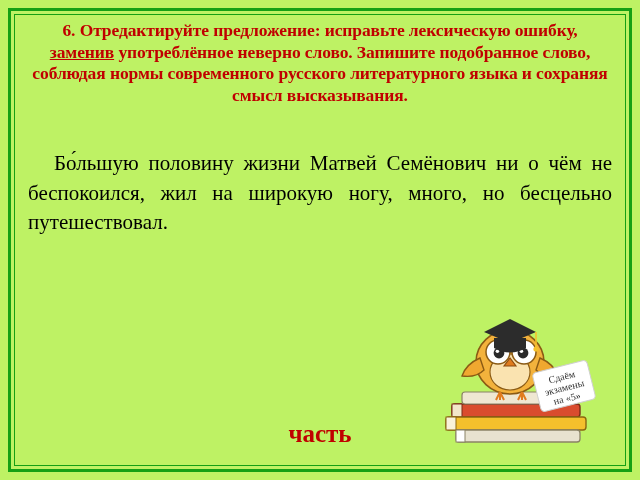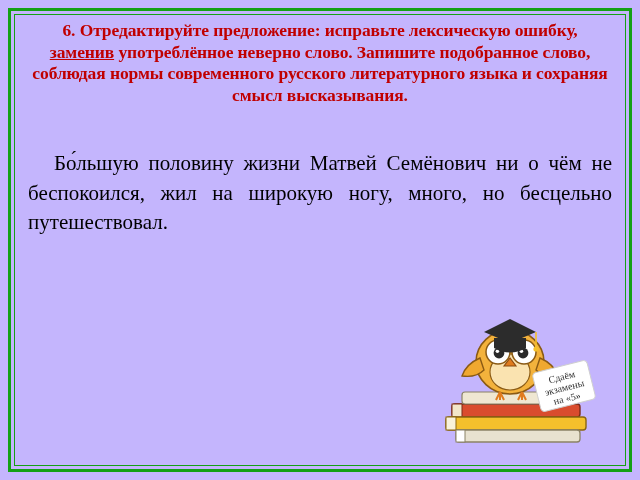--- a/index.html
+++ b/index.html
@@ -11,21 +11,21 @@
     height: 480px;
     background: #ffffff;
     font-family: "Liberation Serif", serif;
     overflow: hidden;
   }
   .slide {
     position: relative;
     width: 640px;
     height: 480px;
     box-sizing: border-box;
-    background: #c4b5fd;
+    background: #bef264;
   }
   .frame-outer {
     position: absolute;
     left: 8px;
     top: 8px;
     right: 8px;
     bottom: 8px;
     border: 3px solid #14a014;
     box-sizing: border-box;
   }
@@ -101,20 +101,21 @@
   <div class="frame-inner"></div>
 
   <div class="content">
 
     <div class="task-title">
       <span>6. Отредактируйте предложение: исправьте лексическую ошибку, </span><span class="underline">заменив</span><span> употреблённое неверно слово. Запишите подобранное слово, соблюдая нормы современного русского литературного языка и сохраняя смысл высказывания.</span>
     </div>
 
     <div class="sentence">Бо́льшую половину жизни Матвей Семёнович ни о чём не беспокоился, жил на широкую ногу, много, но бесцельно путешествовал.</div>
 
+    <div class="answer">часть</div>
 
     <div class="illustration">
       <svg viewBox="0 0 168 150" xmlns="http://www.w3.org/2000/svg">
 
         <g>
           <rect x="16" y="108" width="128" height="13" rx="3" fill="#d94c2e" stroke="#7a2b17" stroke-width="1.4"></rect>
           <rect x="16" y="108" width="10" height="13" fill="#f2e6c9" stroke="#7a2b17" stroke-width="1"></rect>
           <rect x="10" y="121" width="140" height="13" rx="3" fill="#f4c02c" stroke="#8a6610" stroke-width="1.4"></rect>
           <rect x="10" y="121" width="10" height="13" fill="#f9f2da" stroke="#8a6610" stroke-width="1"></rect>
           <rect x="20" y="134" width="124" height="12" rx="3" fill="#e8e2cf" stroke="#8a8266" stroke-width="1.3"></rect>

